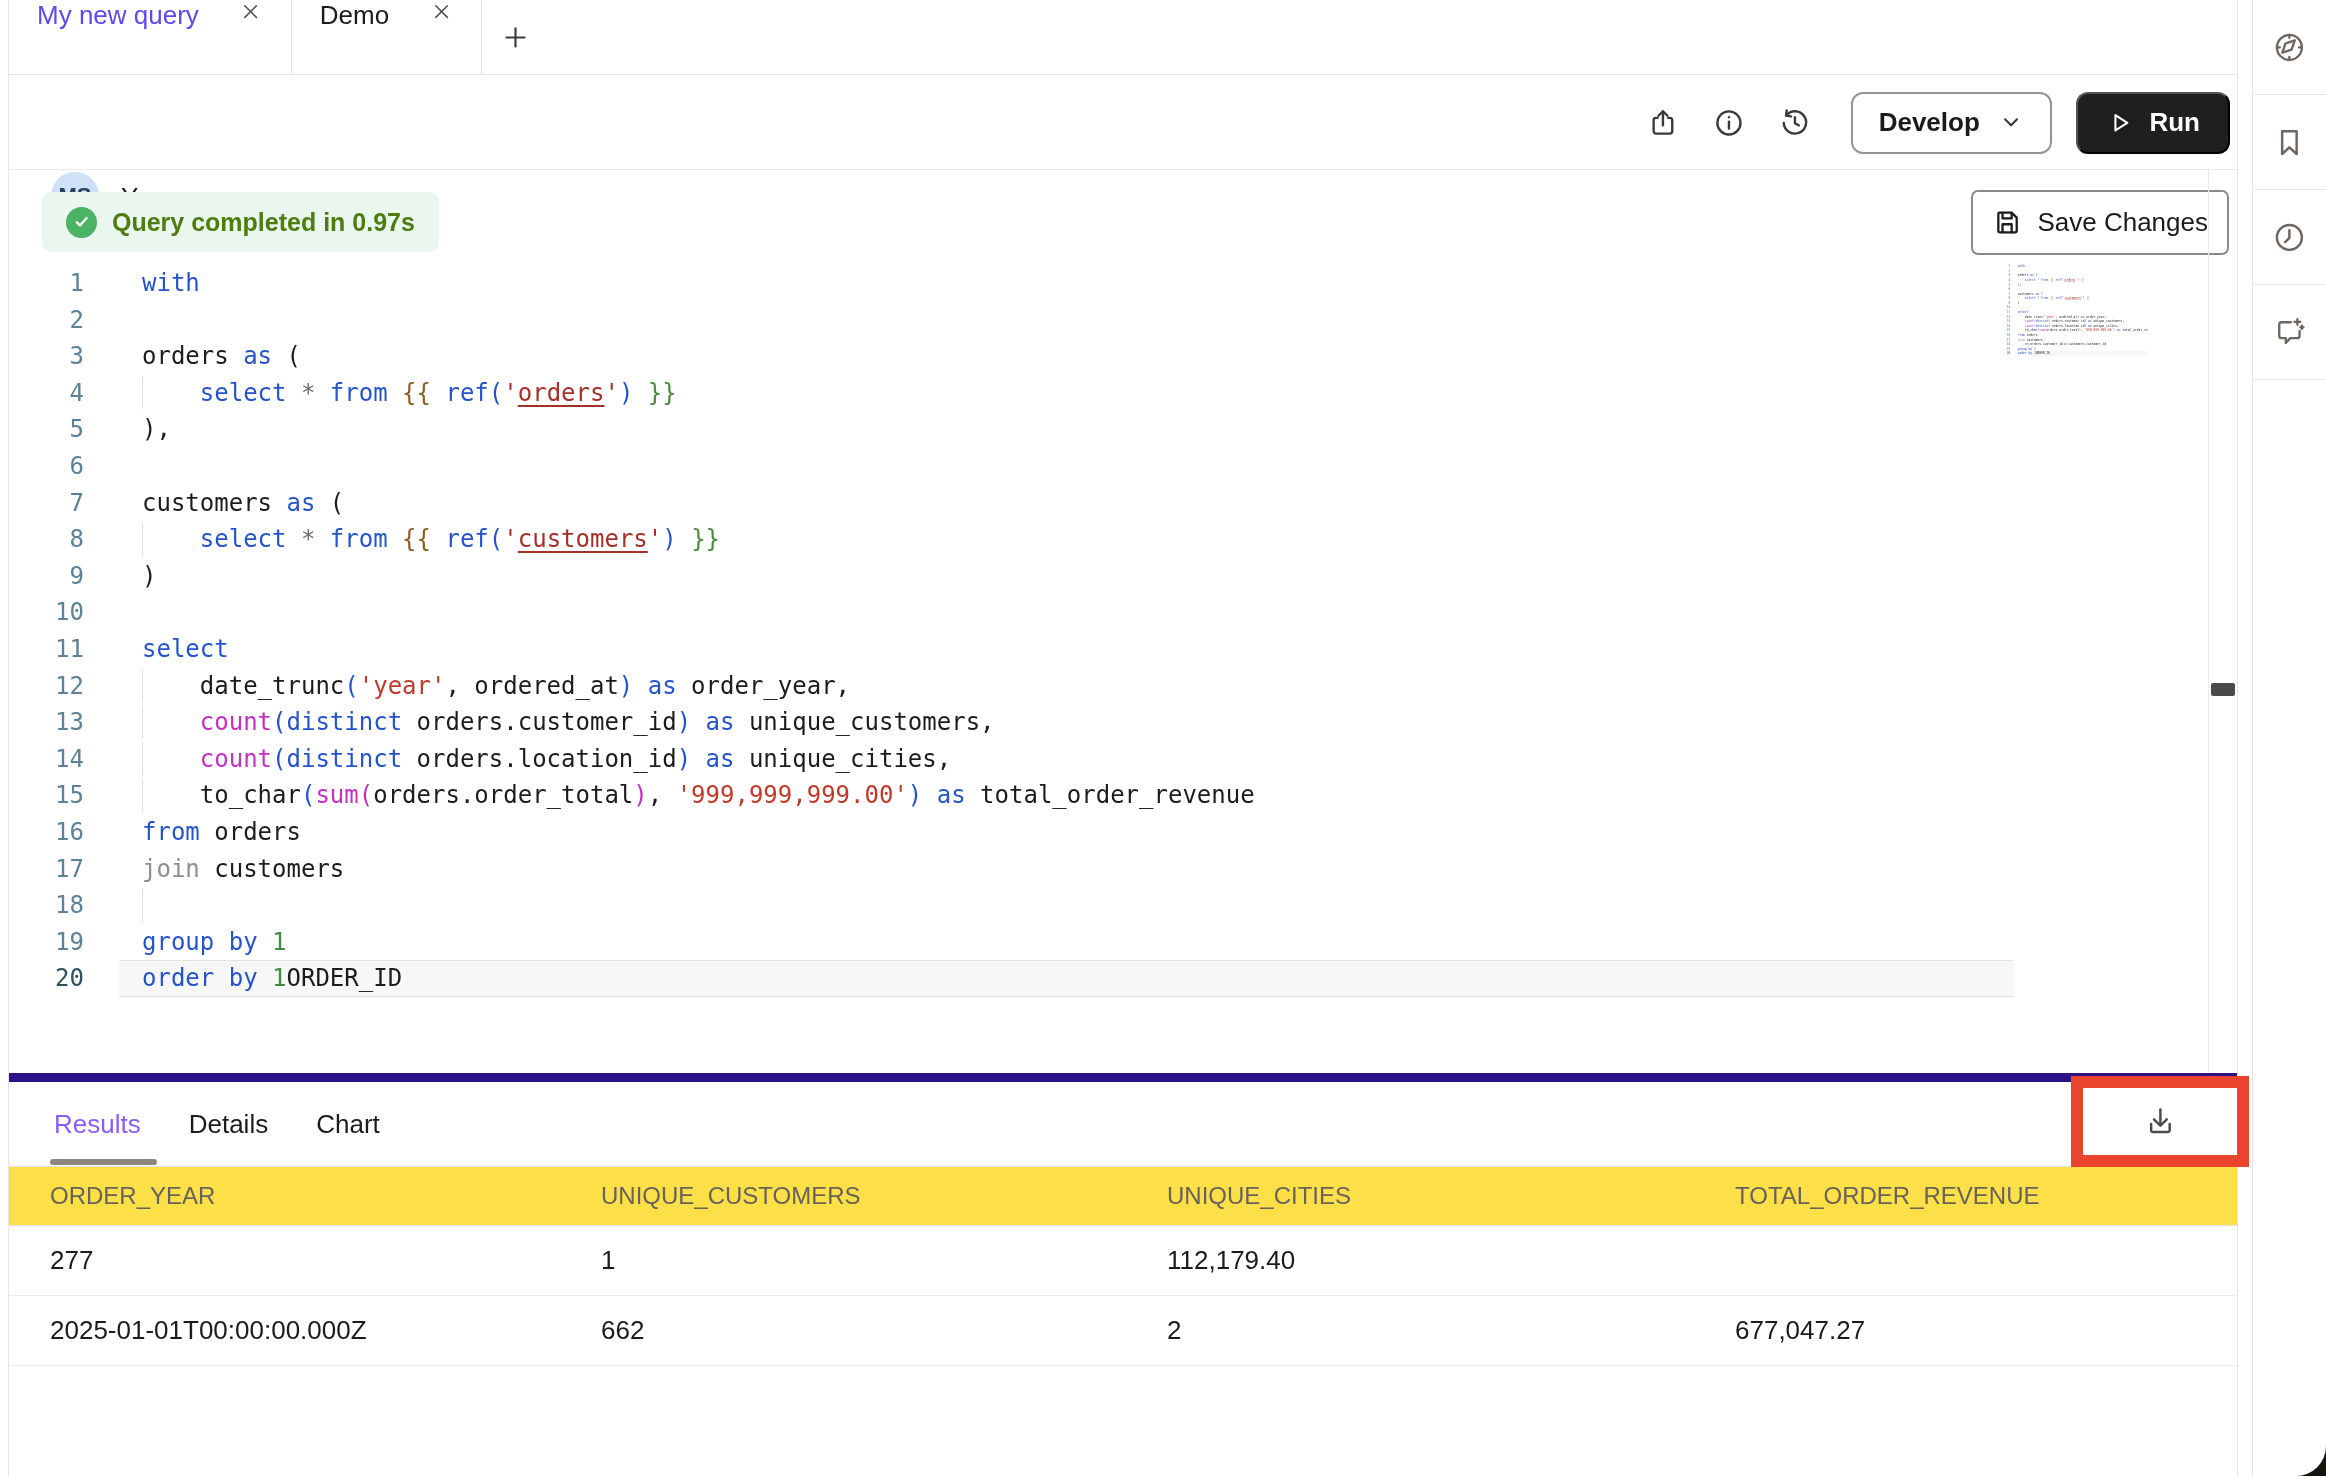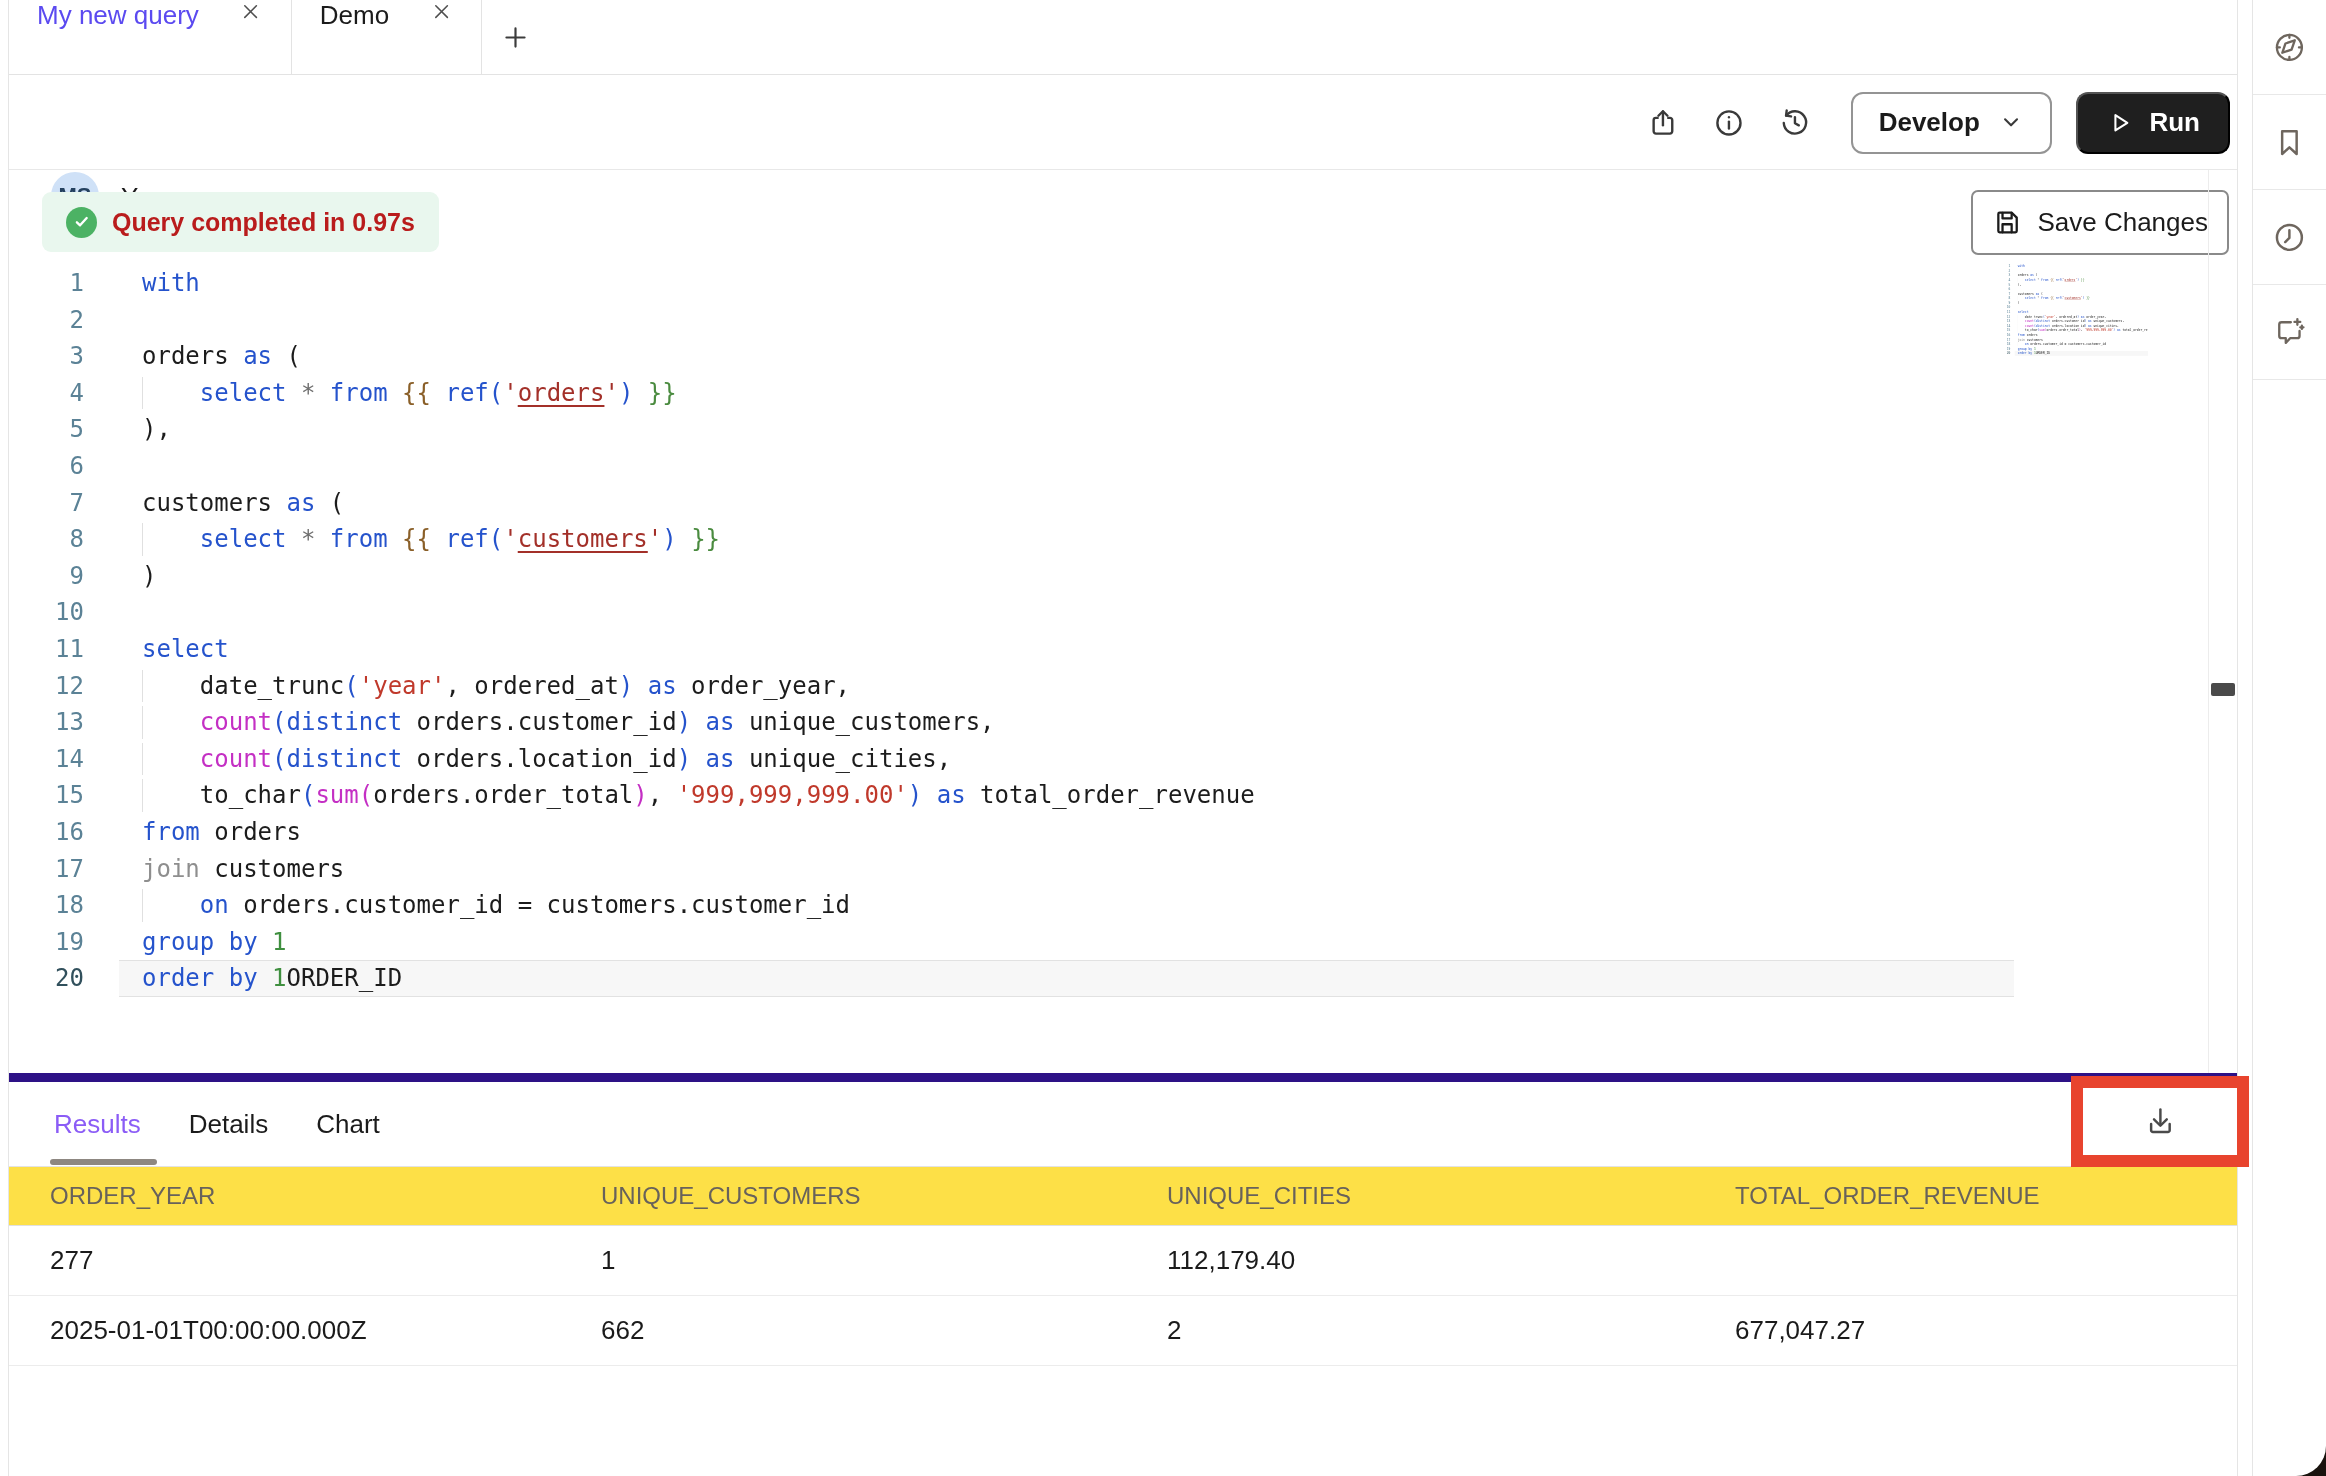--- a/index.html
+++ b/index.html
@@ -28,21 +28,21 @@
   .title { position:absolute; left:112px; top:75px; height:95px; display:flex; align-items:center; font-size:26px; font-weight:500; color:#1b1b1b; }
   .actions { position:absolute; right:-1px; top:0; height:95px; display:flex; align-items:center; padding-right:8px; }
   .act-icon { width:44px; height:44px; margin-right:22px; color:#3a3a3a; display:flex; align-items:center; justify-content:center; }
   .btn-develop { height:62px; border:2px solid #949494; border-radius:12px; background:#fff; display:flex; align-items:center; gap:18px; padding:0 26px; font-size:26px; color:#1b1b1b; margin-left:12px;font-weight:bold; }
   .btn-develop .chev { color:#3a3a3a; }
   .btn-run { height:62px; border-radius:12px; background:#1f1f1f; color:#fff; display:flex; align-items:center; gap:16px; padding:0 28px; font-size:26px; font-weight:600; margin-left:24px; }
 
   
   .badge { position:absolute; left:42px; top:192px; height:60px; background:#e9f7ee; border-radius:9px; display:flex; align-items:center; gap:15px; padding:0 24px; }
   .badge .chk { width:31px; height:31px; border-radius:50%; background:#4cb264; color:#fff; display:flex; align-items:center; justify-content:center; }
-  .badge .msg { color:#b91c1c; font-size:25px; font-weight:600; }
+  .badge .msg { color:#4d7c0f; font-size:25px; font-weight:600; }
   .btn-save { position:absolute; left:1971px; top:190px; width:258px; height:65px; border:2px solid #8a8a8a; border-radius:7px; background:#fff; display:flex; align-items:center; justify-content:center; gap:15px; font-size:26px; font-weight:500; color:#1b1b1b; }
   .btn-save .icon { color:#1b1b1b; }
 
   
   .code-area { position:absolute; left:9px; top:265px; width:2199px; }
   .code-row { position:relative; display:flex; height:36.6px; line-height:36.6px; font-family:"DejaVu Sans Mono", monospace; font-size:24px; }
   .gutter { width:90px; text-align:right; padding-right:15px; color:#5b8296; flex:none; }
   .code-row.active .gutter { color:#31505c; }
   .ctext { white-space:pre; padding-left:43px; position:relative; z-index:2; color:#1c1c1c; }
   .band { position:absolute; left:110px; top:0; width:1895px; height:100%; background:#f7f7f7; border-top:1px solid #e2e2e2; border-bottom:1px solid #e2e2e2; z-index:0; }
@@ -255,21 +255,20 @@
         <span class="gutter">16</span>
         <span class="ctext"><span class="tk-kw">from</span><span class="tk-pl"> orders</span></span>
       </div>
       <div class="code-row">
         <span class="gutter">17</span>
         <span class="ctext"><span class="tk-gr">join</span><span class="tk-pl"> customers</span></span>
       </div>
       <div class="code-row">
         <span class="gutter">18</span>
         <span class="guide"></span>
-        <span class="ctext"><span class="tk-pl">    </span><span class="tk-kw">on</span><span class="tk-pl"> orders.customer_id = customers.customer_id</span></span>
       </div>
       <div class="code-row">
         <span class="gutter">19</span>
         <span class="ctext"><span class="tk-kw">group by</span><span class="tk-pl"> </span><span class="tk-nu">1</span></span>
       </div>
       <div class="code-row active">
         <div class="band"></div>
         <span class="gutter">20</span>
         <span class="ctext"><span class="tk-kw">order by</span><span class="tk-pl"> </span><span class="tk-nu">1</span><span class="tk-pl">ORDER_ID</span></span>
       </div>

